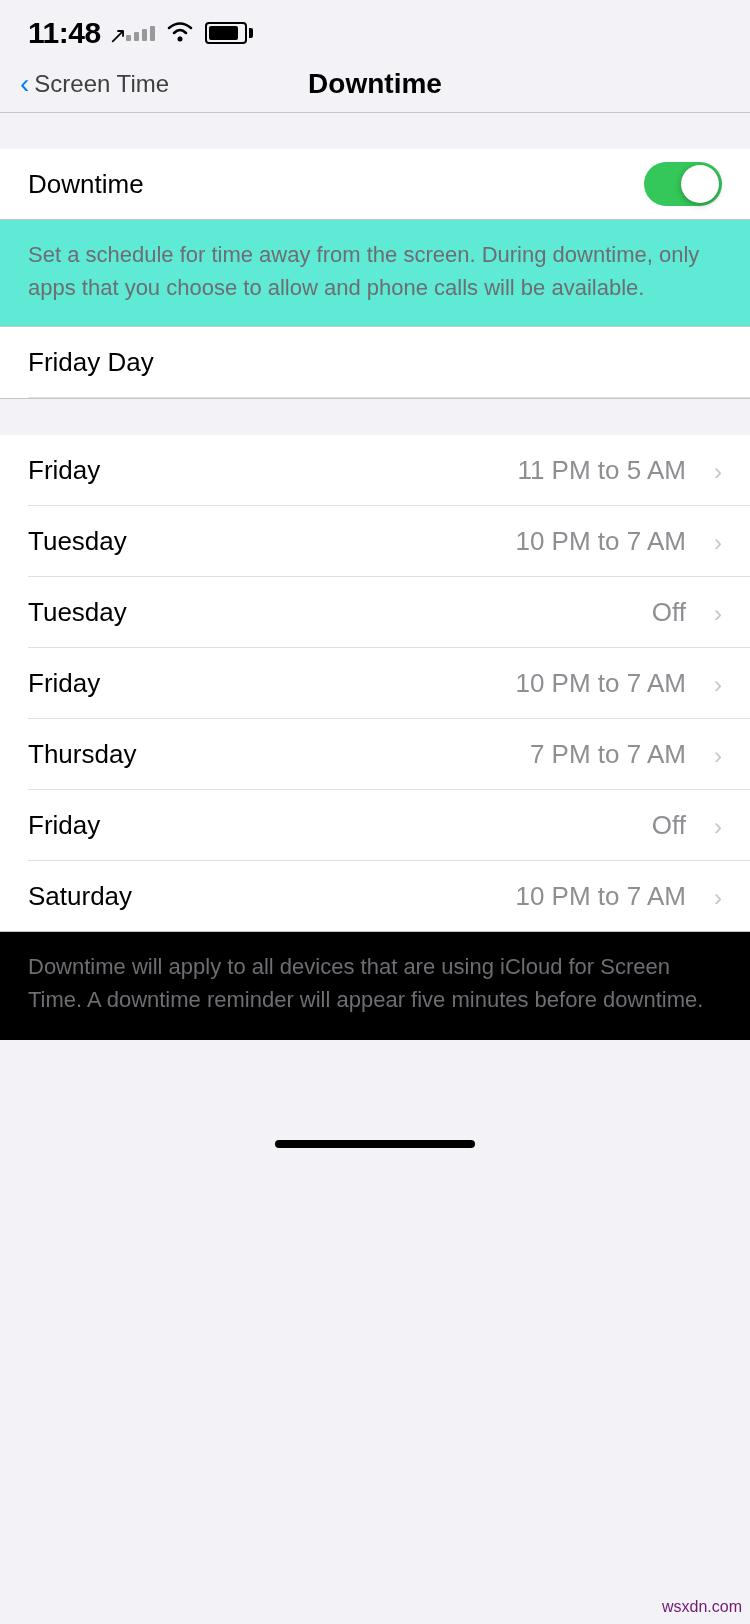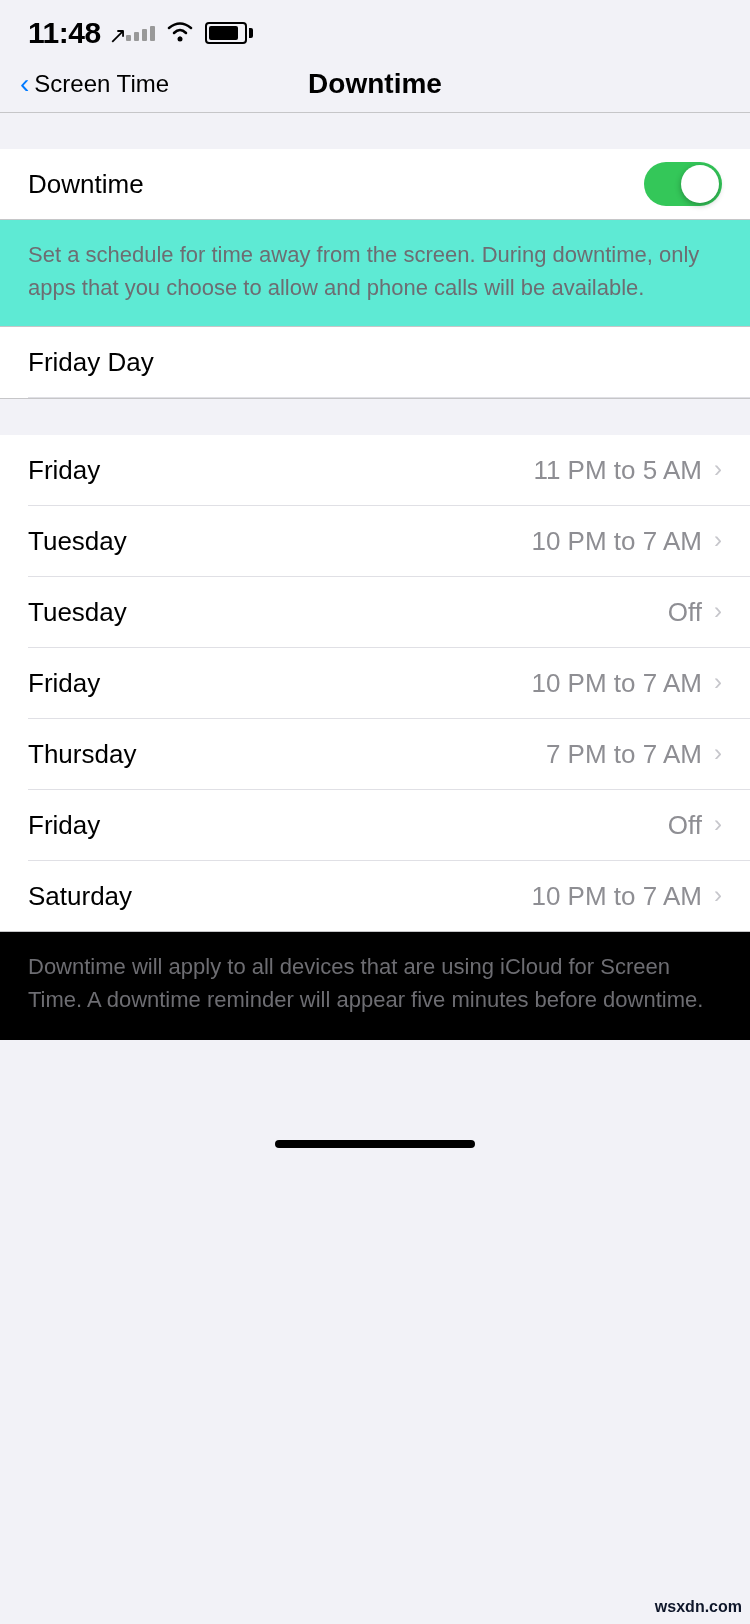--- a/index.html
+++ b/index.html
@@ -88,21 +88,21 @@
       cursor: pointer;
     }
     .back-chevron {
       font-size: 28px;
       color: #007aff;
       font-weight: 300;
       line-height: 1;
     }
     .back-label {
       font-size: 24px;
-      color: #000000;
+      color: #404040;
     }
     .nav-title {
       position: absolute;
       left: 50%;
       transform: translateX(-50%);
       font-size: 28px;
       font-weight: 700;
       color: #000;
     }
 
@@ -132,22 +132,22 @@
       padding: 0 28px;
       min-height: 70px;
       background: #fff;
     }
     .row-label {
       font-size: 26px;
       color: #000;
     }
     .row-value {
       display: flex;
-      align-items: flex-start;
-      gap: 12px;
+      align-items: flex-end;
+      gap: 28px;
       color: #8e8e93;
       font-size: 26px;
     }
     .row-chevron {
       color: #c7c7cc;
       font-size: 24px;
     }
 
     
     .toggle {
@@ -210,22 +210,21 @@
       background: #000;
       border-radius: 4px;
     }
 
     
     .watermark {
       position: fixed;
       bottom: 8px;
       right: 8px;
       font-size: 16px;
-      color: #0f172a;
-      font-weight: bold;
+      color: #701a75;
     }
 
     .inner-separator {
       height: 1px;
       background: #e0e0e5;
       margin-left: 28px;
     }
   </style>
 </head>
 <body>

